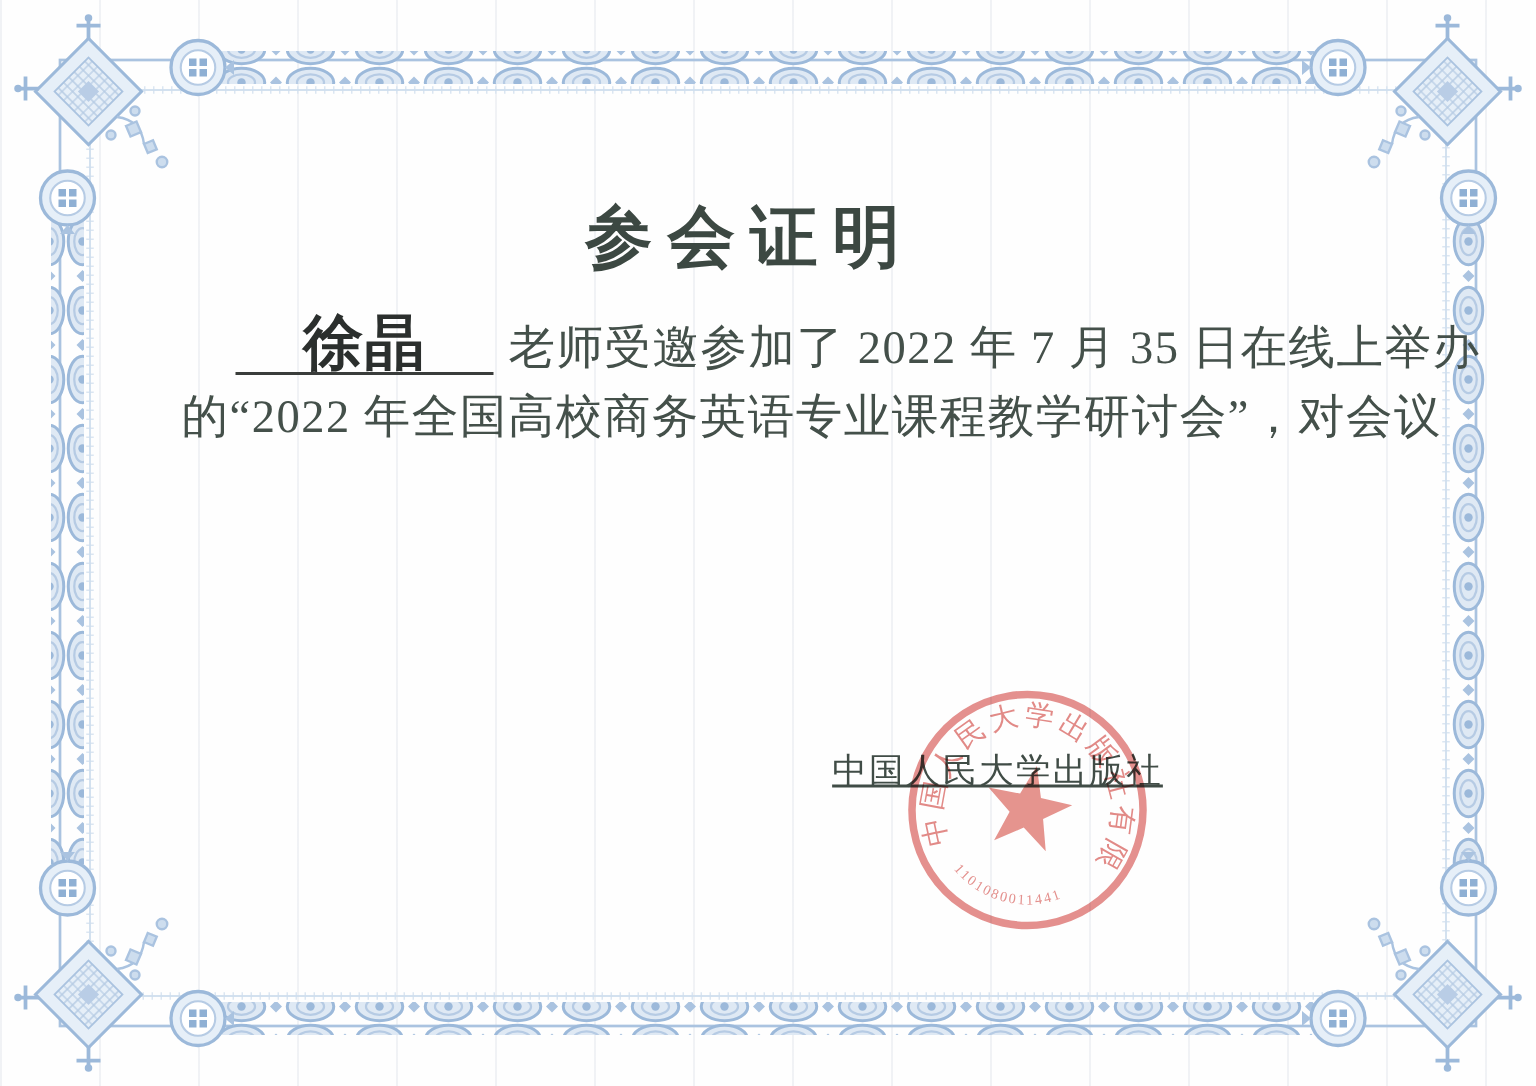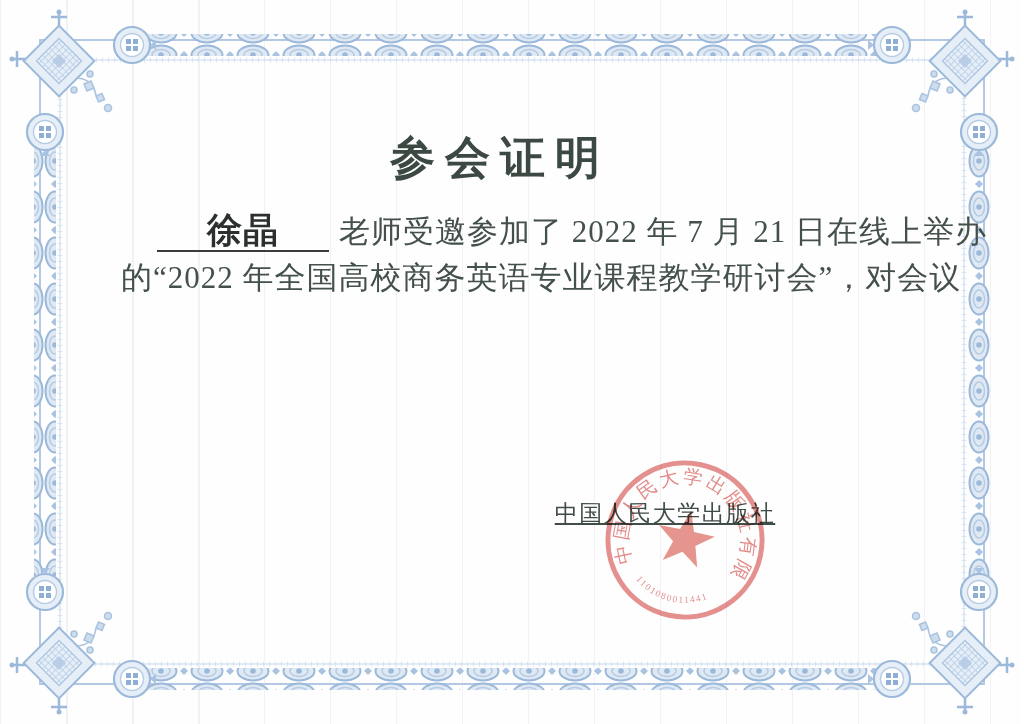--- a/index.html
+++ b/index.html
@@ -28,21 +28,21 @@
   .body-text{
     position:absolute;left:121px;top:209px;width:790px;
     font-size:31px;line-height:46px;color:#44504a;
     letter-spacing:1px;
   }
   .body-line{white-space:nowrap;}
   .name-blank{
     display:inline-block;width:172px;
     border-bottom:2px solid #3a3d3b;
     text-align:center;
-    font-weight:700;font-size:35px;color:#2b2f2d;
+    font-weight:700;font-size:40px;color:#2b2f2d;
     margin-left:36px;margin-right:10px;
     line-height:38px;
   }
   .closing-line{text-indent:46px;}
   .signature{
     position:absolute;left:515px;top:498px;width:300px;
     text-align:center;color:#404c46;text-decoration:underline;
   }
   .issuer{font-size:23px;letter-spacing:1.5px;}
   .date{font-size:22px;letter-spacing:1px;margin-top:10px;}
@@ -132,21 +132,21 @@
     <use href="#corner"></use>
     <use href="#corner" transform="translate(1024,0) scale(-1,1)"></use>
     <use href="#corner" transform="translate(0,724) scale(1,-1)"></use>
     <use href="#corner" transform="translate(1024,724) scale(-1,-1)"></use>
   </svg>
 
   <div class="title">参会证明</div>
 
   <div class="body-text">
     <div class="body-line">
-      <span class="name-blank">徐晶</span><span>老师受邀参加了 2022 年 7 月 21 日在线上举办</span>
+      <span class="name-blank">徐晶</span><span>老师受邀参加了 2022 年 7 月 35 日在线上举办</span>
     </div>
     <div class="body-line">的“2022 年全国高校商务英语专业课程教学研讨会”，对会议</div>
   </div>
 
   <div class="signature">
     <div class="issuer">中国人民大学出版社</div>
   </div>
 
   <svg class="seal-layer" width="1024" height="724" viewBox="0 0 1024 724">
     <g transform="translate(685,540) rotate(12)" fill="#d9625e" font-family="Liberation Serif, DejaVu Serif, serif">

